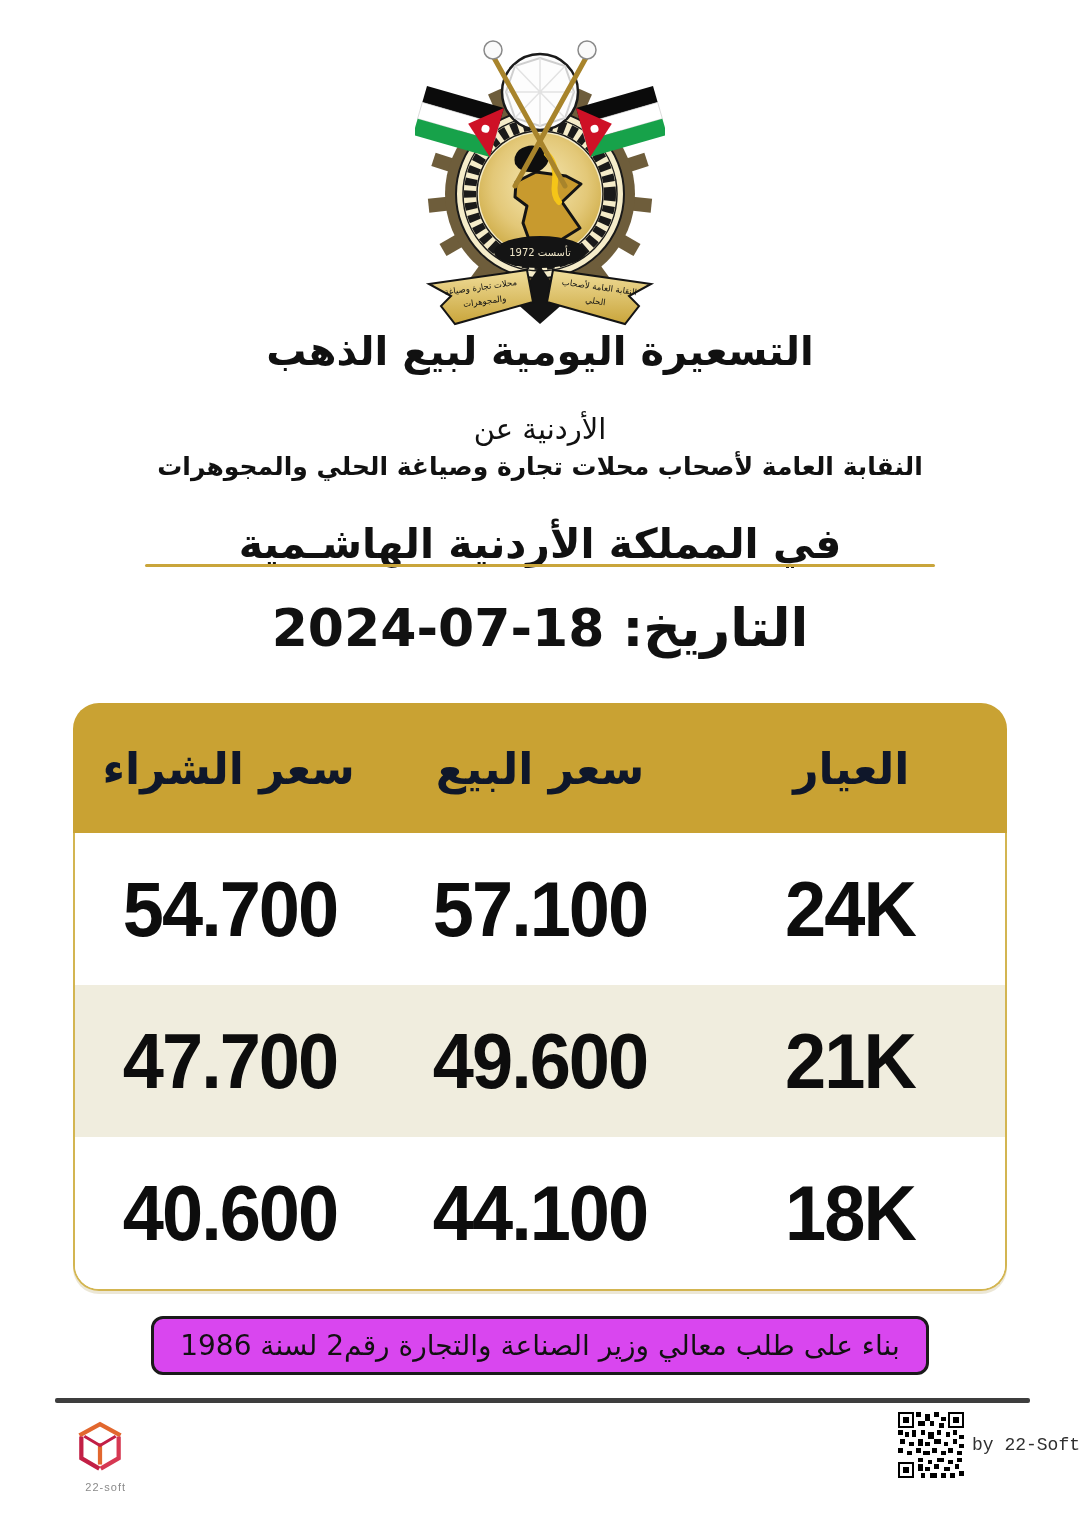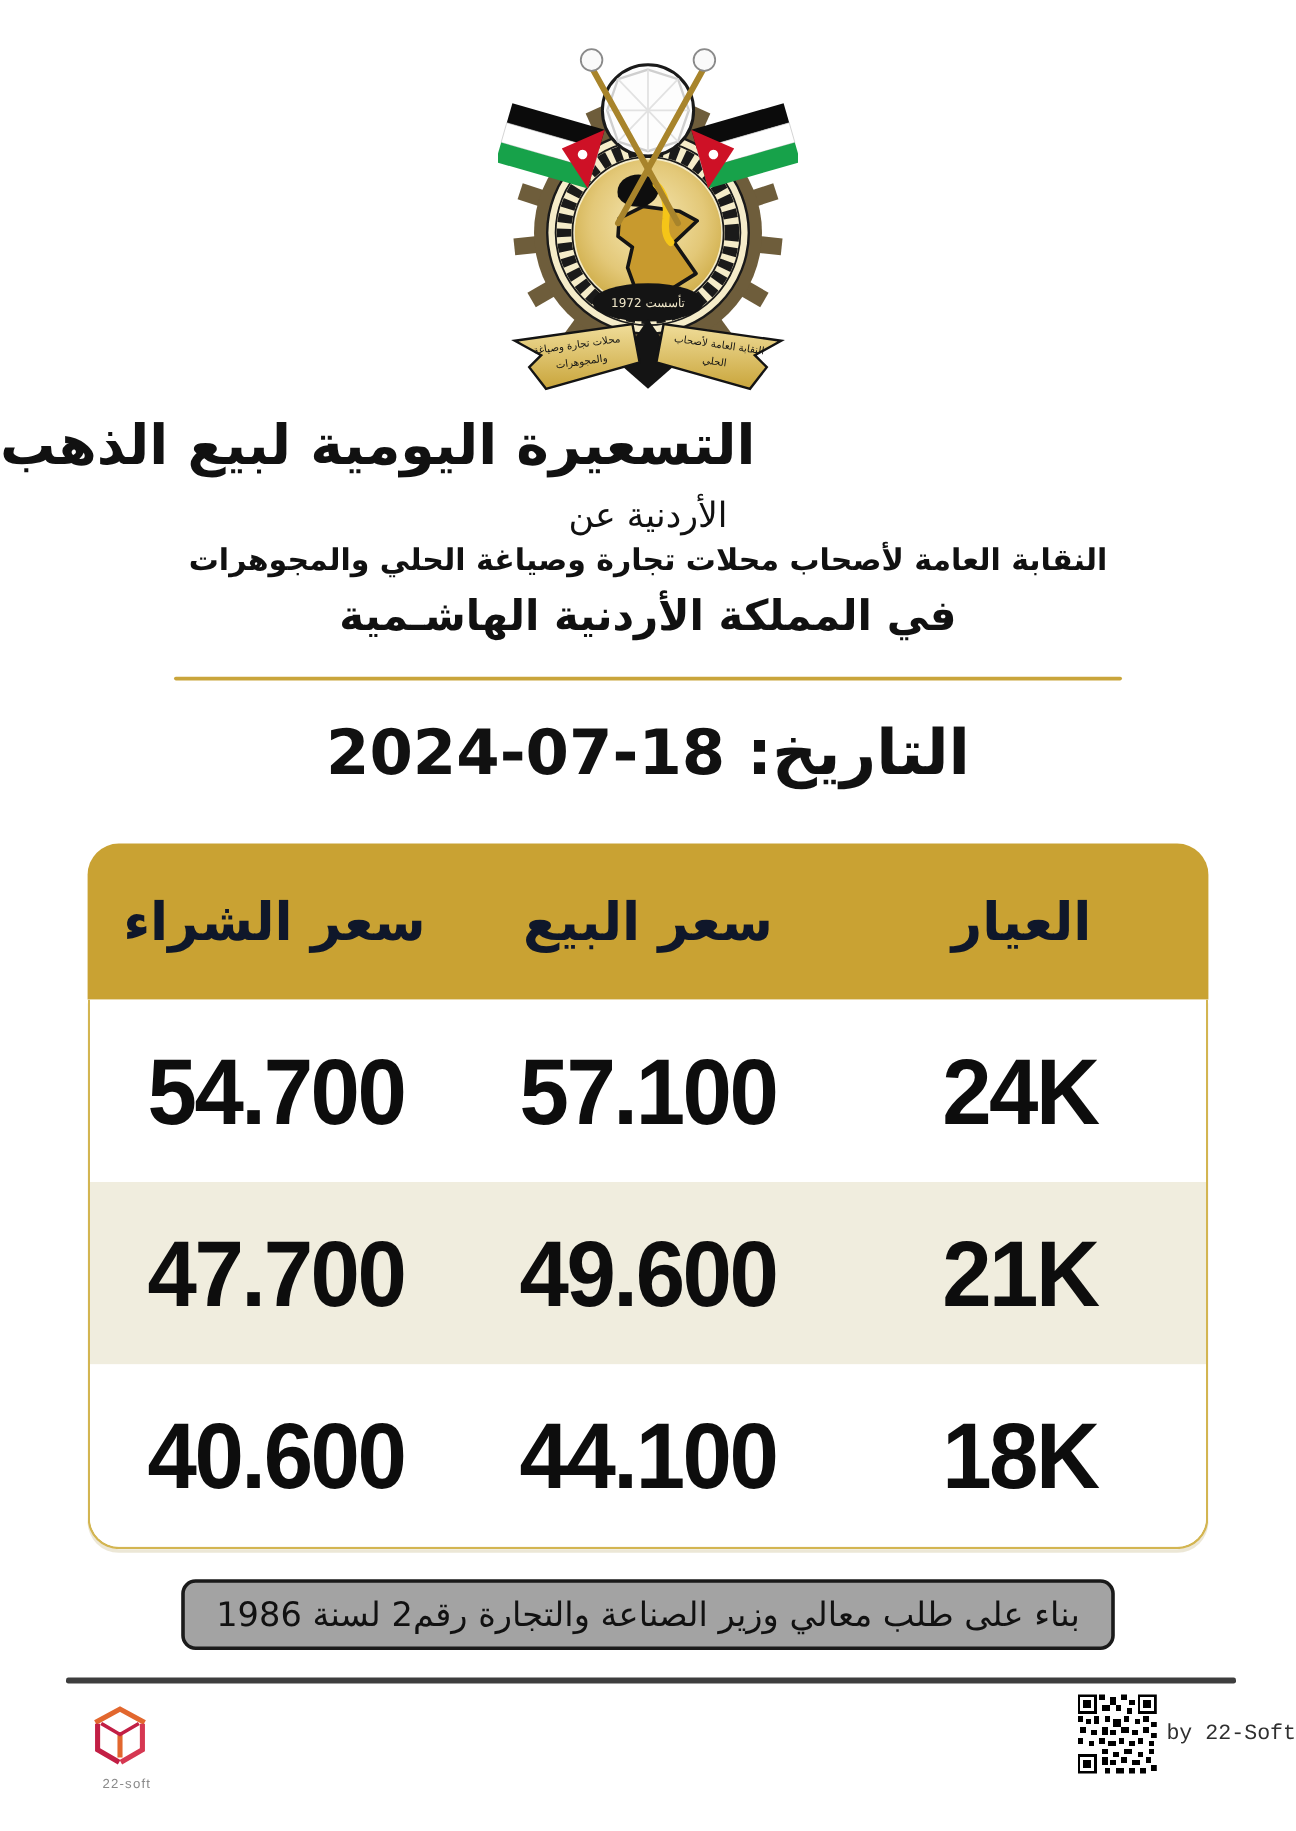--- a/index.html
+++ b/index.html
@@ -1,42 +1,42 @@
 <!DOCTYPE html>
 <html lang="ar" style="--gold: #C9A233; --beige: #F0EDDE; --line_gold: #C9A53B;"><head>
 <meta charset="utf-8">
 <style>
   html,body{margin:0;padding:0;background:#ffffff;}
   body{width:1080px;height:1526px;font-family:"DejaVu Sans",sans-serif;color:#111;}
   .page{position:relative;width:1080px;height:1526px;overflow:hidden;background:#fff;}
 
   
   .logo-wrap{position:absolute;top:34px;left:50%;transform:translateX(-50%);width:250px;height:300px;}
-  .title{position:absolute;top:344px;width:100%;text-align:left;font-size:46px;font-weight:bold;letter-spacing:-1px;}
+  .title{position:absolute;top:328px;width:100%;text-align:center;font-size:40px;font-weight:bold;letter-spacing:-1px;}
   .issued{position:absolute;top:412px;width:100%;text-align:center;font-size:29px;font-weight:500;}
   .org{position:absolute;top:452px;width:100%;text-align:center;font-size:25px;font-weight:bold;}
-  .region{position:absolute;top:494px;width:100%;text-align:center;font-size:35px;font-weight:bold;}
+  .region{position:absolute;top:520px;width:100%;text-align:center;font-size:41px;font-weight:bold;}
   .gold-line{position:absolute;top:564px;left:145px;width:790px;height:3px;background:var(--line_gold,#C9A53B);border-radius:2px;}
   .date-line{position:absolute;top:598px;width:100%;text-align:center;font-size:52px;font-weight:bold;letter-spacing:-1px;}
 
   
   .price-table{position:absolute;top:703px;left:73px;width:934px;direction:rtl;}
   .pt-head{display:flex;height:130px;background:var(--gold,#C9A233);border-radius:26px 26px 0 0;align-items:center;}
   .pt-head .cell{flex:1;text-align:center;font-size:44px;font-weight:bold;color:#0f172a;}
   .pt-body{border:2px solid #d3b551;border-top:none;border-radius:0 0 26px 26px;overflow:hidden;box-shadow:0 3px 0 rgba(180,160,90,.25);}
   .pt-row{display:flex;height:152px;align-items:center;background:#fff;}
   .pt-row.alt{background:var(--beige,#F0EDDE);}
   .pt-row .cell{flex:1;text-align:center;font-family:"Liberation Sans","DejaVu Sans",sans-serif;
                 font-size:74px;font-weight:900;letter-spacing:-2px;color:#0d0d0d;
                 transform:scaleY(1.05);}
 
   
   .note-wrap{position:absolute;top:1316px;width:100%;text-align:center;}
   .note-box{display:inline-block;direction:rtl;border:3px solid #1a1a1a;border-radius:12px;
-            padding:10px 26px;font-size:28px;font-weight:500;background:#a3a3a3;}
+            padding:10px 26px;font-size:28px;font-weight:500;background:#d946ef;}
   .divider{position:absolute;top:1398px;left:55px;width:975px;height:5px;background:#3e3e3e;border-radius:2px;}
   .soft-logo{position:absolute;left:56px;top:1420px;width:70px;text-align:right;}
   .soft-logo-text{font-size:11px;color:#8a8a8a;letter-spacing:1px;font-family:"Liberation Sans",sans-serif;margin-top:1px;}
   .qr-block{position:absolute;left:898px;top:1412px;display:flex;align-items:center;gap:8px;}
   .qr-caption{font-size:18px;color:#2f2f2f;font-family:Liberation Mono, monospace;white-space:nowrap;}
 
   .arabic{direction:rtl;unicode-bidi:embed;}
 </style>
 </head>
 <body>

